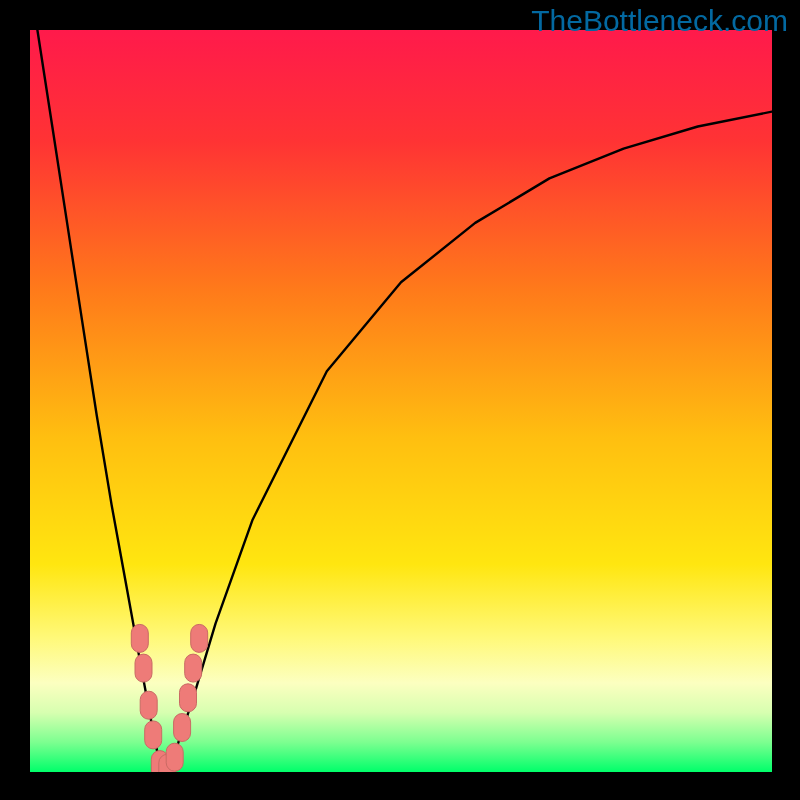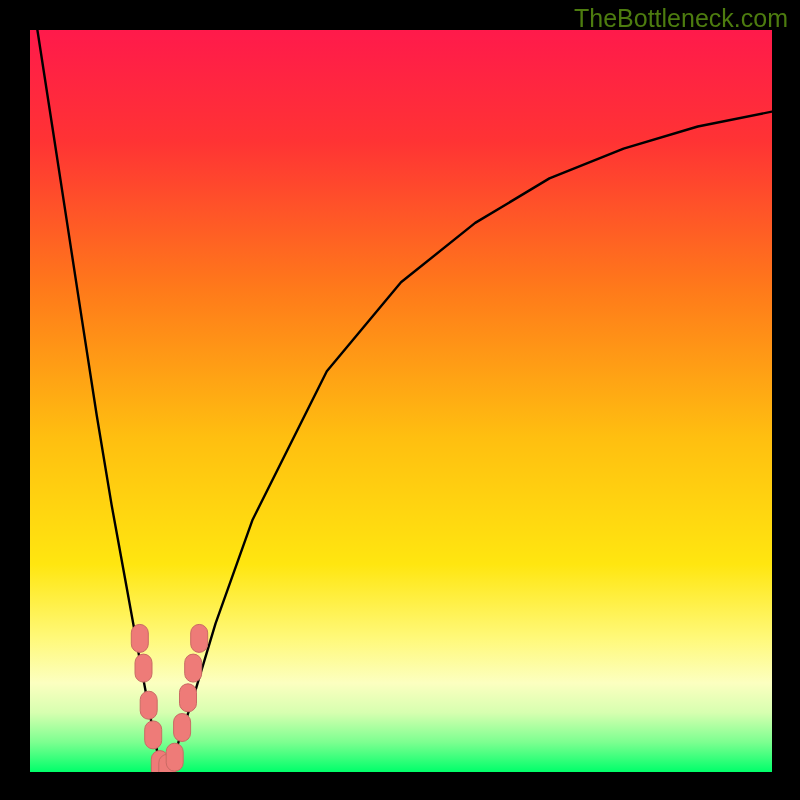--- a/index.html
+++ b/index.html
@@ -18,23 +18,23 @@
   svg {
     position: absolute;
     inset: 0;
     display: block;
   }
   .watermark {
     position: absolute;
     top: 4px;
     right: 12px;
     font-family: Arial, Helvetica, sans-serif;
-    font-size: 25px;
+    font-size: 30px;
     font-weight: 500;
-    color: #4d7c0f;
+    color: #0369a1;
     letter-spacing: 0px;
     user-select: none;
     pointer-events: none;
   }
 </style>
 </head>
 <body>
 
 <div class="stage">
   <svg viewBox="0 0 800 800">

